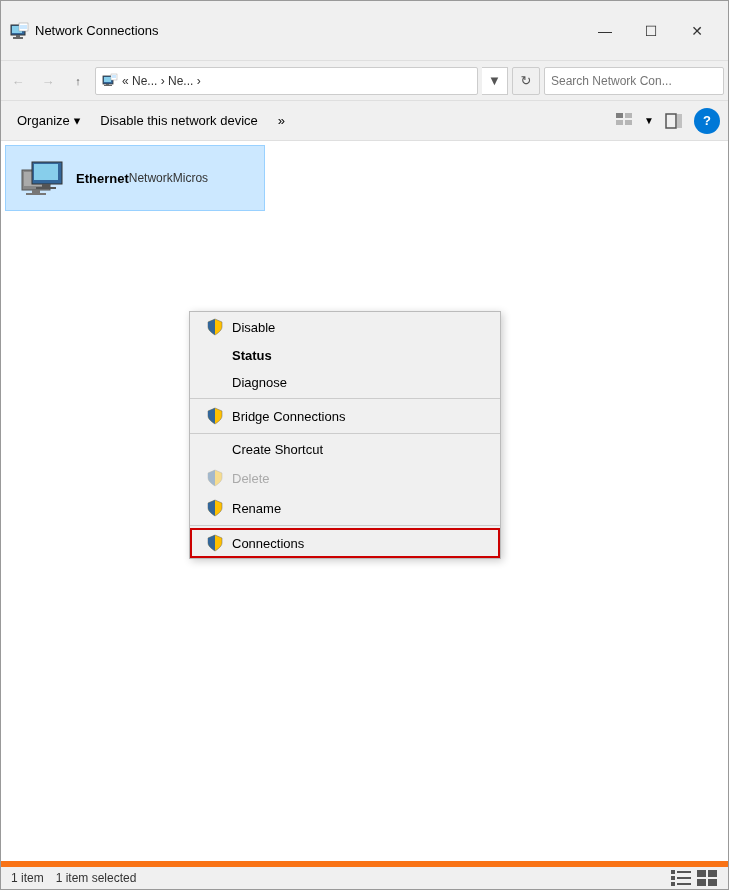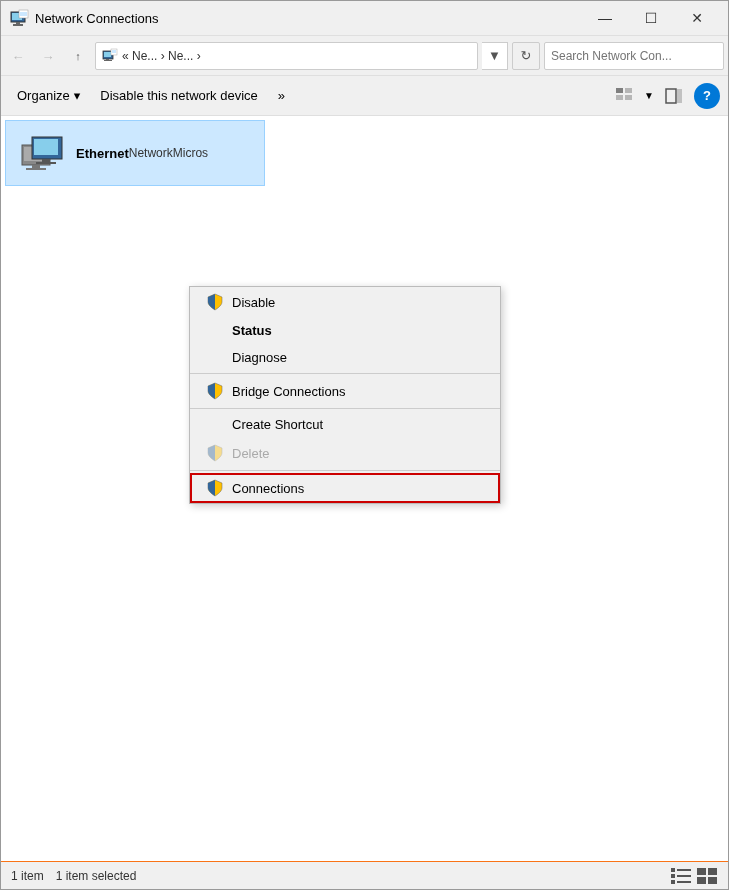--- a/index.html
+++ b/index.html
@@ -19,21 +19,21 @@
       height: 890px;
       background: #fff;
       border: 1px solid #999;
       display: flex;
       flex-direction: column;
     }
 
     
     .titlebar {
       background: #f0f0f0;
-      height: 35px;
+      height: 60px;
       display: flex;
       align-items: center;
       padding: 0 8px;
       border-bottom: 1px solid #dfdfdf;
       flex-shrink: 0;
     }
     .titlebar-icon {
       width: 20px;
       height: 20px;
       margin-right: 6px;
@@ -252,21 +252,21 @@
     .ctx-icon {
       width: 18px;
       height: 18px;
       flex-shrink: 0;
     }
 
     
     .statusbar {
       height: 28px;
       background: #f0f0f0;
-      border-top: 1px solid #f97316;
+      border-top: 6px solid #f97316;
       display: flex;
       align-items: center;
       padding: 0 10px;
       gap: 12px;
       flex-shrink: 0;
       font-size: 12px;
       color: #333;
     }
     .statusbar-spacer { flex: 1; }
     .statusbar-view-icons {
@@ -409,20 +409,27 @@
       </div>
 
       <div class="ctx-item disabled">
         <svg class="ctx-icon" viewBox="0 0 18 18" style="opacity:0.4">
           <path d="M9 1 L16 4 L16 9 C16 13 9 17 9 17 C9 17 2 13 2 9 L2 4 Z" fill="#ffc000" stroke="#666" stroke-width="0.5"></path>
           <path d="M9 1 L9 17 C9 17 2 13 2 9 L2 4 Z" fill="#336699"></path>
         </svg>
         <span>Delete</span>
       </div>
 
+      <div class="ctx-item">
+        <svg class="ctx-icon" viewBox="0 0 18 18">
+          <path d="M9 1 L16 4 L16 9 C16 13 9 17 9 17 C9 17 2 13 2 9 L2 4 Z" fill="#ffc000" stroke="#666" stroke-width="0.5"></path>
+          <path d="M9 1 L9 17 C9 17 2 13 2 9 L2 4 Z" fill="#336699"></path>
+        </svg>
+        <span>Rename</span>
+      </div>
       <hr class="ctx-sep">
 
       <div class="ctx-item highlighted">
         <svg class="ctx-icon" viewBox="0 0 18 18">
           <path d="M9 1 L16 4 L16 9 C16 13 9 17 9 17 C9 17 2 13 2 9 L2 4 Z" fill="#ffc000" stroke="#666" stroke-width="0.5"></path>
           <path d="M9 1 L9 17 C9 17 2 13 2 9 L2 4 Z" fill="#336699"></path>
         </svg>
         <span>Connections</span>
       </div>
     </div>

